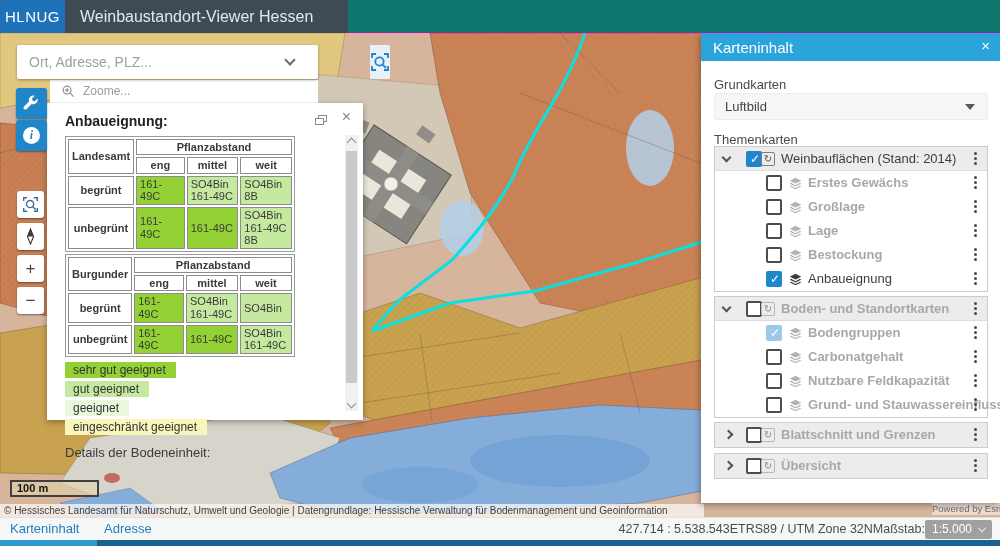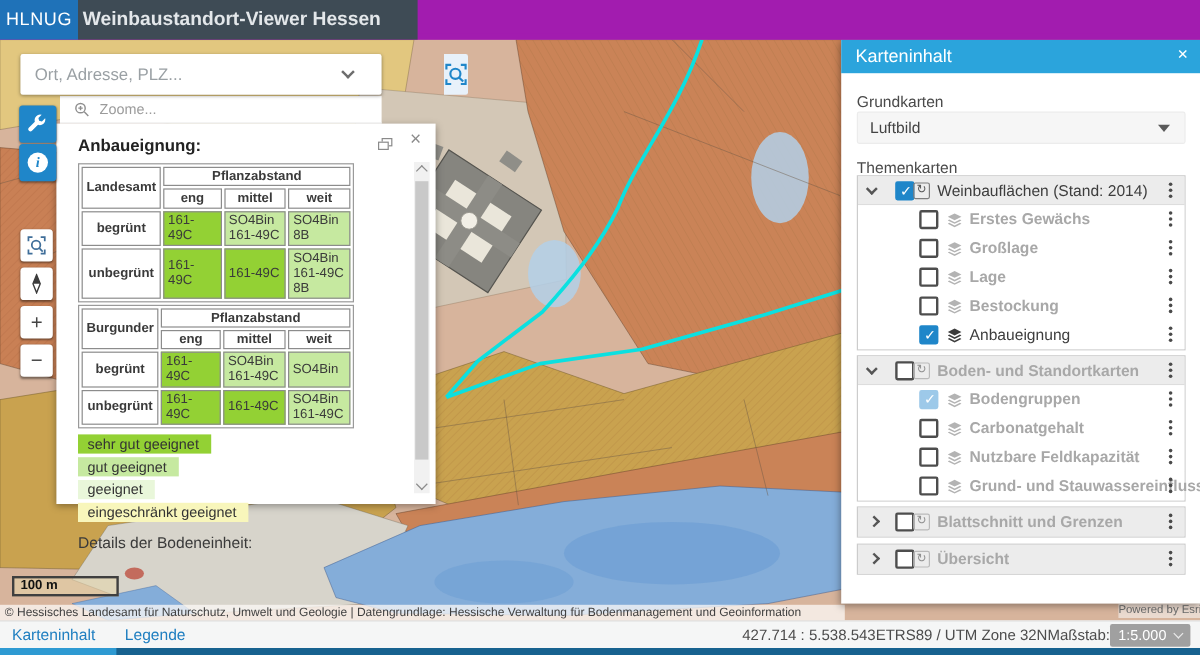--- a/index.html
+++ b/index.html
@@ -1,23 +1,23 @@
 <!DOCTYPE html>
 <html><head>
 <meta charset="utf-8">
 <style>
   * { margin:0; padding:0; box-sizing:border-box; }
   html,body { width:1000px; height:546px; overflow:hidden; }
   body { font-family:"Liberation Sans", sans-serif; background:#d9b49c; }
   #app { position:relative; width:1000px; height:546px; overflow:hidden; }
 
   
-  .topbar { position:absolute; left:0; top:0; width:1000px; height:33px; background:#a21caf; border-bottom:5px solid #a21caf; z-index:40; }
+  .topbar { position:absolute; left:0; top:0; width:1000px; height:33px; background:#0f766e; border-bottom:1px solid #a21caf; z-index:40; }
   .logo { position:absolute; left:0; top:0; width:65px; height:33px; background:#1f72b8; color:#fff; font-size:15px; letter-spacing:.5px; display:flex; align-items:center; justify-content:center; }
-  .titlewrap { position:absolute; left:65px; top:0; width:283px; height:33px; background:#3e4b55; color:#e3e7ea; font-size:16px; font-weight:700; display:flex; align-items:center; padding-left:4px; white-space:nowrap; }
+  .titlewrap { position:absolute; left:65px; top:0; width:283px; height:33px; background:#3e4b55; color:#e3e7ea; font-size:16px; font-weight:400; display:flex; align-items:center; padding-left:15px; white-space:nowrap; }
 
   
   #mapsvg { position:absolute; left:0; top:33px; z-index:1; }
 
   
   .searchbar { position:absolute; left:17px; top:45px; width:301px; height:34px; background:#fff; border-radius:2px; box-shadow:0 1px 3px rgba(0,0,0,.35); z-index:30; display:flex; align-items:stretch;gap:38px; }
   .searchbar input { flex:1; border:0; outline:none; padding-left:12px; font-size:14px; color:#555; background:transparent; font-family:inherit; }
   .searchbar input::placeholder { color:#9aa0a4; }
   .sep { width:1px; background:#e2e2e2; margin:6px 0; }
   .chevcell { width:28px; display:flex; align-items:center; justify-content:center; cursor:pointer; }
@@ -509,21 +509,21 @@
       </div>
     </div>
   </div>
 
   <div class="scalebar">100 m</div>
   <div class="attrib">© Hessisches Landesamt für Naturschutz, Umwelt und Geologie | Datengrundlage: Hessische Verwaltung für Bodenmanagement und Geoinformation</div>
   <div class="powered">Powered by Esri</div>
 
   <div class="footer">
     <div class="tab t1">Karteninhalt</div>
-    <div class="tab t2">Legende</div>
+    <div class="tab t2">Adresse</div>
     <div class="status">
       <span>427.714 : 5.538.543</span>
       <span>ETRS89 / UTM Zone 32N</span>
       <span>Maßstab:</span>
       <div class="scale-select">
         <span>1:5.000</span>
         <span class="wchev"></span>
       </div>
     </div>
   </div>

